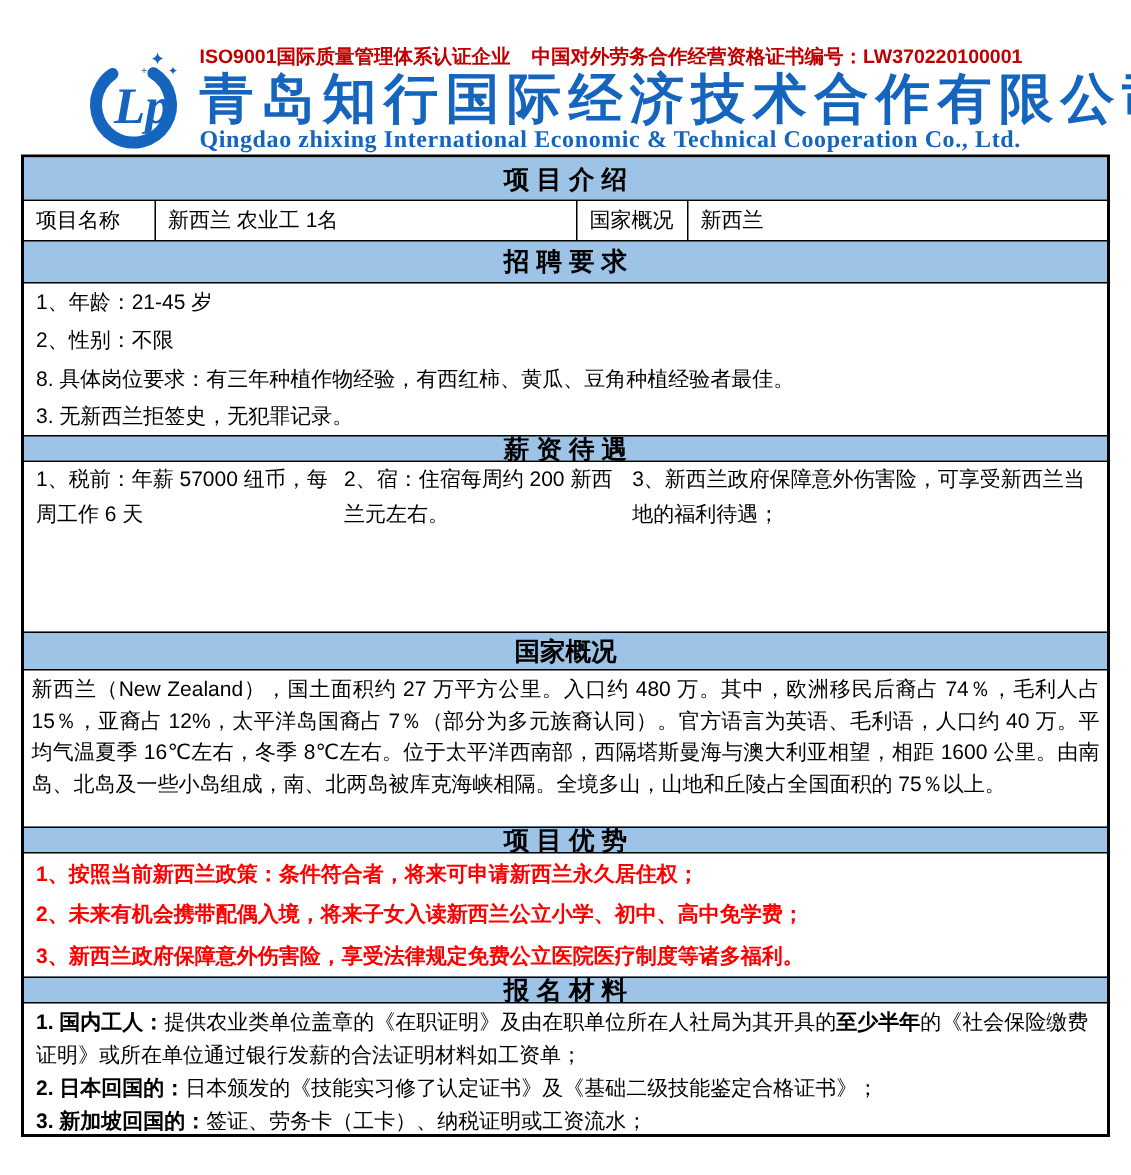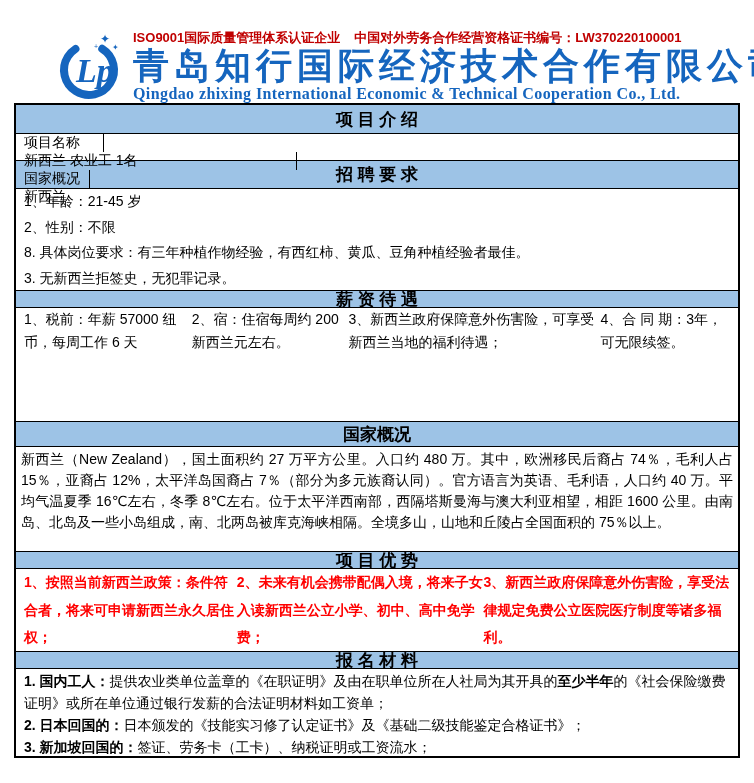--- a/index.html
+++ b/index.html
@@ -25,32 +25,32 @@
     white-space:nowrap;line-height:17px;}
   
   .doc-table{position:absolute;left:14px;top:103px;width:726px;
     border:2px solid var(--border-black);background:#fff;}
   .row{border-top:1px solid var(--border-black);}
   .row:first-child{border-top:none;}
   .sec-header{background:var(--header-bg);text-align:center;font-weight:bold;
     font-size:17px;display:flex;align-items:center;justify-content:center;}
   .h28{height:28px;} .h27{height:17px;} .h25{height:25px;}
   .body-cell{padding:0 8px;font-size:14px;}
-  .req-body{height:102px;display:flex;flex-direction:column;justify-content:flex-start;}
+  .req-body{height:102px;display:flex;flex-direction:column;justify-content:center;}
   .req-body .line{line-height:25.5px;}
   .sal-body{height:114px;display:flex;flex-direction:row;justify-content:center;}
   .sal-body .line{line-height:23.2px;}
   .country-body{height:105px;padding:2px 5px;font-size:14px;line-height:21px;
     text-align:justify;}
-  .adv-body{height:83px;display:flex;flex-direction:row;justify-content:center;}
+  .adv-body{height:83px;display:flex;flex-direction:column;justify-content:center;}
   .adv-body .line{line-height:27.5px;color:var(--advantage-red);font-weight:bold;}
   .mat-body{height:88px;padding:1px 8px;font-size:14px;line-height:22px;}
   .mat-body b{font-weight:bold;}
   
-  .info-row{display:flex;height:27px;font-size:14px;flex-direction:column;}
+  .info-row{display:flex;height:27px;font-size:14px;}
   .info-row .cell{display:flex;align-items:center;padding:0 8px;height:100%;}
   .c1{width:88px;border-right:1px solid var(--border-black);}
   .c2{width:281px;border-right:1px solid var(--border-black);}
   .c3{width:74px;border-right:1px solid var(--border-black);}
   .c4{flex:1;}
 </style>
 </head>
 <body>
 
 <div class="letterhead">
@@ -92,21 +92,20 @@
     <div class="line">8. 具体岗位要求：有三年种植作物经验，有西红柿、黄瓜、豆角种植经验者最佳。</div>
     <div class="line">3. 无新西兰拒签史，无犯罪记录。</div>
   </div>
 
   <div class="row sec-header h27">薪 资 待 遇</div>
 
   <div class="row body-cell sal-body">
     <div class="line">1、税前：年薪 57000 纽币，每周工作 6 天</div>
     <div class="line">2、宿：住宿每周约 200 新西兰元左右。</div>
     <div class="line">3、新西兰政府保障意外伤害险，可享受新西兰当地的福利待遇；</div>
-    <div class="line">4、合 同 期：3年，可无限续签。</div>
   </div>
 
   <div class="row sec-header h25">国家概况</div>
 
   <div class="row country-body">新西兰（New Zealand），国土面积约 27 万平方公里。入口约 480 万。其中，欧洲移民后裔占 74％，毛利人占 15％，亚裔占 12%，太平洋岛国裔占 7％（部分为多元族裔认同）。官方语言为英语、毛利语，人口约 40 万。平均气温夏季 16℃左右，冬季 8℃左右。位于太平洋西南部，西隔塔斯曼海与澳大利亚相望，相距 1600 公里。由南岛、北岛及一些小岛组成，南、北两岛被库克海峡相隔。全境多山，山地和丘陵占全国面积的 75％以上。</div>
 
   <div class="row sec-header h27">项 目 优 势</div>
 
   <div class="row body-cell adv-body">
     <div class="line">1、按照当前新西兰政策：条件符合者，将来可申请新西兰永久居住权；</div>

